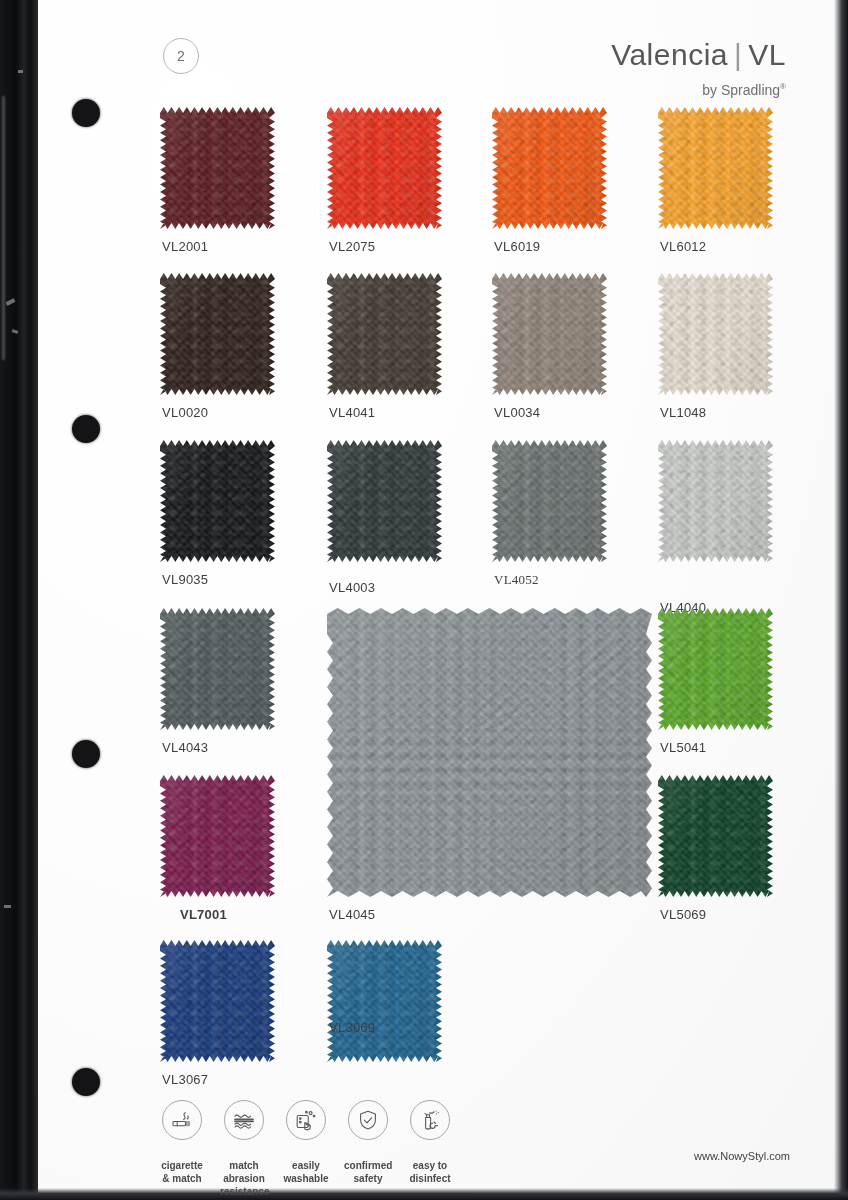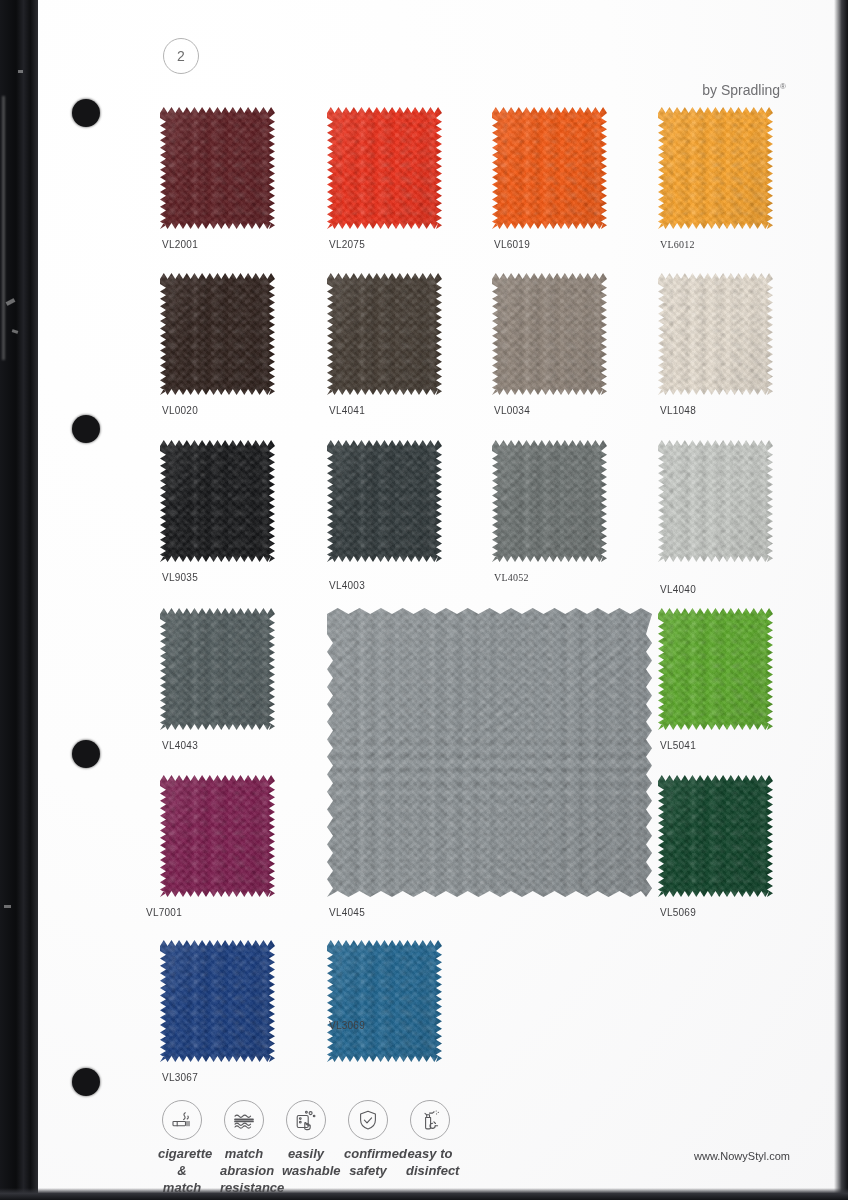--- a/index.html
+++ b/index.html
@@ -174,21 +174,21 @@
     position: absolute;
     inset: 0;
     filter: blur(3px);
     opacity: 0.18;
     background: #8a8a8a;
     transform: translate(2px, 3px) scale(0.985);
     z-index: -1;
   }
   .code {
     position: absolute;
-    font-size: 10px;
+    font-size: 13px;
     color: #3f3f42;
     letter-spacing: 0.25px;
     white-space: nowrap;
   }
 
   
   .footer-icons {
     position: absolute;
     left: 158px; top: 1100px;
     display: flex;
@@ -199,26 +199,25 @@
     width: 38px; height: 38px;
     margin: 0 auto;
     border: 1px solid #a8a8aa;
     border-radius: 50%;
     display: flex;
     align-items: center;
     justify-content: center;
   }
   .ficon-circle svg { display: block; }
   .ficon-label {
-    margin-top: 5px;
-    font-size: 13px;
+    margin-top: 19px;
+    font-size: 10px;
     line-height: 1.32;
     color: #4a4a4d;
     font-weight: 700;
-    font-style: italic;
   }
   .site-url {
     position: absolute;
     right: 58px; top: 1150px;
     font-size: 11px;
     color: #3f3f42;
   }
 </style>
 </head>
 <body>
@@ -238,20 +237,23 @@
 
   <div class="hole" style="left:72px; top:99px;"></div>
   <div class="hole" style="left:72px; top:415px;"></div>
   <div class="hole" style="left:72px; top:740px;"></div>
   <div class="hole" style="left:72px; top:1068px;"></div>
 
   <div class="page-badge">
     <span>2</span>
   </div>
 
+  <div class="brand-title">
+    <span>Valencia</span><span class="sep">|</span><span>VL</span>
+  </div>
 
   <div class="brand-sub">
     <span>by Spradling</span><sup>®</sup>
   </div>
 
   <div class="grid" id="grid">
       <div class="cell" style="left: 160px; top: 107px; width: 115px; height: 122px;">
         <div class="swatch-shadow"></div>
         <div class="swatch" title="VL2001" style="--c: #5E2025;"></div>
       </div>
@@ -263,21 +265,21 @@
       <div class="code" style="left: 329px; top: 239px;">VL2075</div>
       <div class="cell" style="left: 492px; top: 107px; width: 115px; height: 122px;">
         <div class="swatch-shadow"></div>
         <div class="swatch" title="VL6019" style="--c: #EE5A18;"></div>
       </div>
       <div class="code" style="left: 494px; top: 239px;">VL6019</div>
       <div class="cell" style="left: 658px; top: 107px; width: 115px; height: 122px;">
         <div class="swatch-shadow"></div>
         <div class="swatch" title="VL6012" style="--c: #F6A432;"></div>
       </div>
-      <div class="code" style="left: 660px; top: 239px; font-family: Liberation Serif, serif;">VL6012</div>
+      <div class="code" style="left: 660px; top: 239px;">VL6012</div>
       <div class="cell" style="left: 160px; top: 273px; width: 115px; height: 122px;">
         <div class="swatch-shadow"></div>
         <div class="swatch" title="VL0020" style="--c: #33241F;"></div>
       </div>
       <div class="code" style="left: 162px; top: 405px; text-align: center;">VL0020</div>
       <div class="cell" style="left: 327px; top: 273px; width: 115px; height: 122px;">
         <div class="swatch-shadow"></div>
         <div class="swatch" title="VL4041" style="--c: #463D35;"></div>
       </div>
       <div class="code" style="left: 329px; top: 405px;">VL4041</div>
@@ -303,36 +305,36 @@
       <div class="code" style="left: 329px; top: 580px;">VL4003</div>
       <div class="cell" style="left: 492px; top: 440px; width: 115px; height: 122px;">
         <div class="swatch-shadow"></div>
         <div class="swatch" title="VL4052" style="--c: #6D7473;"></div>
       </div>
       <div class="code" style="left: 494px; top: 572px; font-family: Liberation Serif, serif;">VL4052</div>
       <div class="cell" style="left: 658px; top: 440px; width: 115px; height: 122px;">
         <div class="swatch-shadow"></div>
         <div class="swatch" title="VL4040" style="--c: #C6C9C5;"></div>
       </div>
-      <div class="code" style="left: 660px; top: 584px;">VL4040</div>
+      <div class="code" style="left: 660px; top: 600px;">VL4040</div>
       <div class="cell" style="left: 160px; top: 608px; width: 115px; height: 122px;">
         <div class="swatch-shadow"></div>
         <div class="swatch" title="VL4043" style="--c: #535D5F;"></div>
       </div>
       <div class="code" style="left: 162px; top: 740px;">VL4043</div>
       <div class="cell" style="left: 658px; top: 608px; width: 115px; height: 122px;">
         <div class="swatch-shadow"></div>
         <div class="swatch" title="VL5041" style="--c: #5EA82F;"></div>
       </div>
       <div class="code" style="left: 660px; top: 740px;">VL5041</div>
       <div class="cell" style="left: 160px; top: 775px; width: 115px; height: 122px;">
         <div class="swatch-shadow"></div>
         <div class="swatch" title="VL7001" style="--c: #7B1F50;"></div>
       </div>
-      <div class="code" style="left: 146px; top: 907px;">VL7001</div>
+      <div class="code" style="left: 180px; top: 907px; font-weight: bold;">VL7001</div>
       <div class="cell" style="left: 327px; top: 608px; width: 325px; height: 289px;">
         <div class="swatch-shadow"></div>
         <div class="swatch" title="VL4045" style="--c: #8D9497;"></div>
       </div>
       <div class="code" style="left: 329px; top: 907px;">VL4045</div>
       <div class="cell" style="left: 658px; top: 775px; width: 115px; height: 122px;">
         <div class="swatch-shadow"></div>
         <div class="swatch" title="VL5069" style="--c: #14452B;"></div>
       </div>
       <div class="code" style="left: 660px; top: 907px;">VL5069</div>

